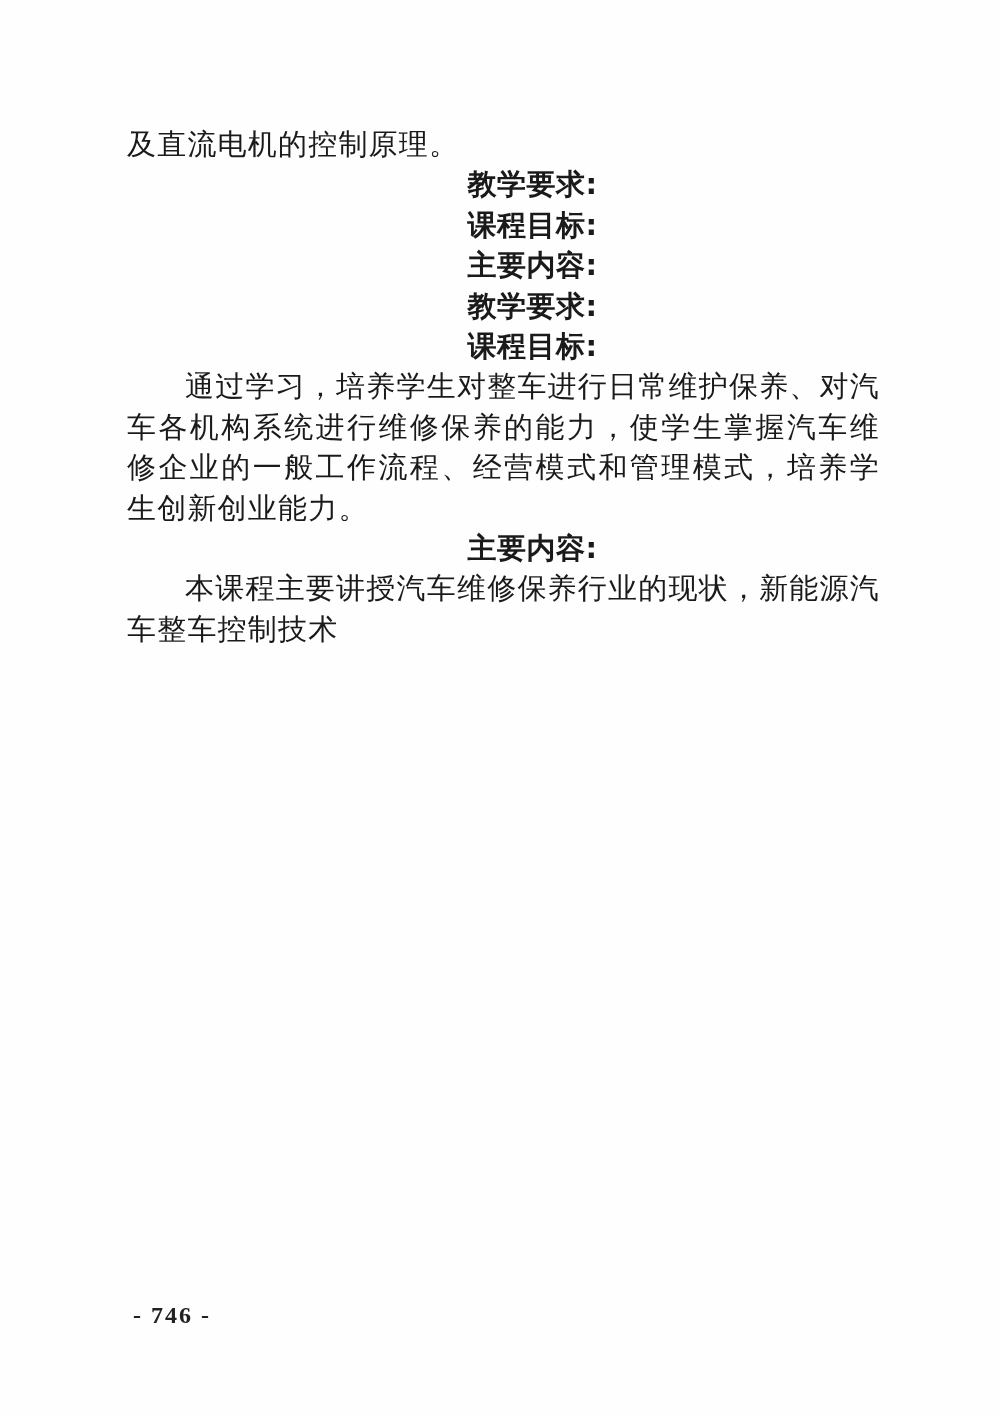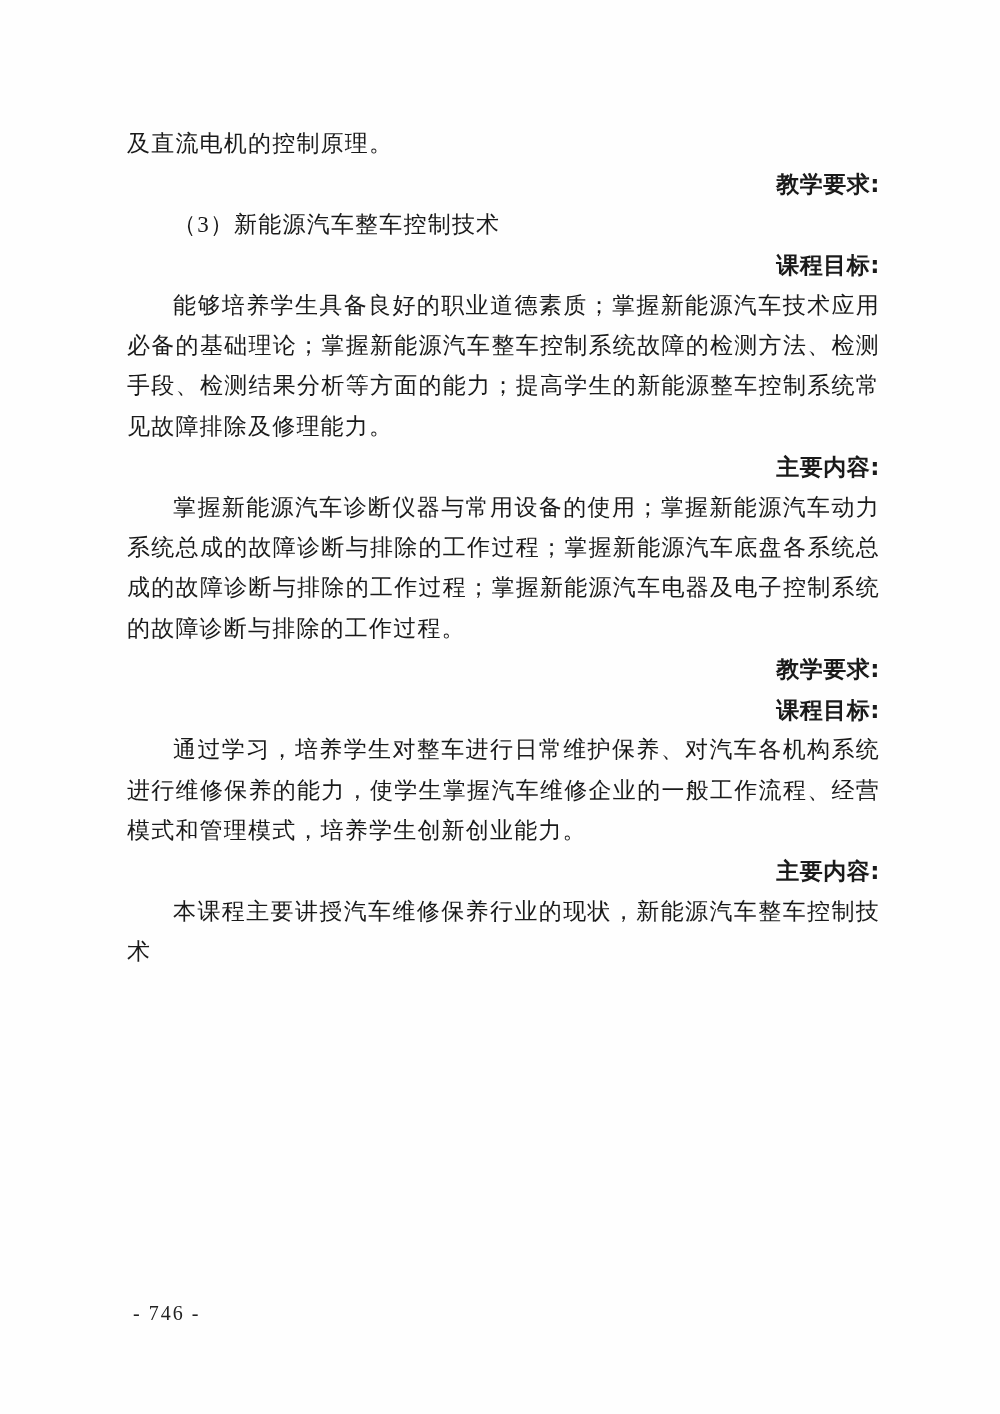--- a/index.html
+++ b/index.html
@@ -17,69 +17,67 @@
   .doc-content {
     position: absolute;
     left: 127px;
     top: 124px;
     width: 753px;
   }
   .para {
     margin: 0;
     padding: 0;
     font-family: "Liberation Serif", serif;
-    font-size: 23px;
+    font-size: 29px;
     line-height: 40.4px;
     letter-spacing: 1.2px;
     color: #1a1a1a;
     text-align: justify;
     text-justify: inter-character;
     text-indent: 2em;
     word-break: normal;
   }
   .para.continuation {
     text-indent: 0;
   }
   .para.heading {
     font-family: "DejaVu Sans", sans-serif;
     font-weight: 700;
-    text-align: right;
+    text-align: center;
     letter-spacing: 0.5px;
   }
   .page-footer {
     position: absolute;
     left: 133px;
     top: 1302px;
     font-family: "Liberation Serif", serif;
-    font-size: 20px;
+    font-size: 24px;
     letter-spacing: 2px;
     color: #222222;
+    font-weight: bold;
   }
 </style>
 </head>
 <body>
 
 <div class="page">
 
   <main class="doc-content">
 
       <p class="para continuation">及直流电机的控制原理。</p>
 
       <p class="para heading">教学要求:</p>
 
 
-      <p class="para">（3）新能源汽车整车控制技术</p>
 
       <p class="para heading">课程目标:</p>
 
-      <p class="para">能够培养学生具备良好的职业道德素质；掌握新能源汽车技术应用必备的基础理论；掌握新能源汽车整车控制系统故障的检测方法、检测手段、检测结果分析等方面的能力；提高学生的新能源整车控制系统常见故障排除及修理能力。</p>
 
       <p class="para heading">主要内容:</p>
 
-      <p class="para">掌握新能源汽车诊断仪器与常用设备的使用；掌握新能源汽车动力系统总成的故障诊断与排除的工作过程；掌握新能源汽车底盘各系统总成的故障诊断与排除的工作过程；掌握新能源汽车电器及电子控制系统的故障诊断与排除的工作过程。</p>
 
       <p class="para heading">教学要求:</p>
 
 
 
       <p class="para heading">课程目标:</p>
 
       <p class="para">通过学习，培养学生对整车进行日常维护保养、对汽车各机构系统进行维修保养的能力，使学生掌握汽车维修企业的一般工作流程、经营模式和管理模式，培养学生创新创业能力。</p>
 
       <p class="para heading">主要内容:</p>

